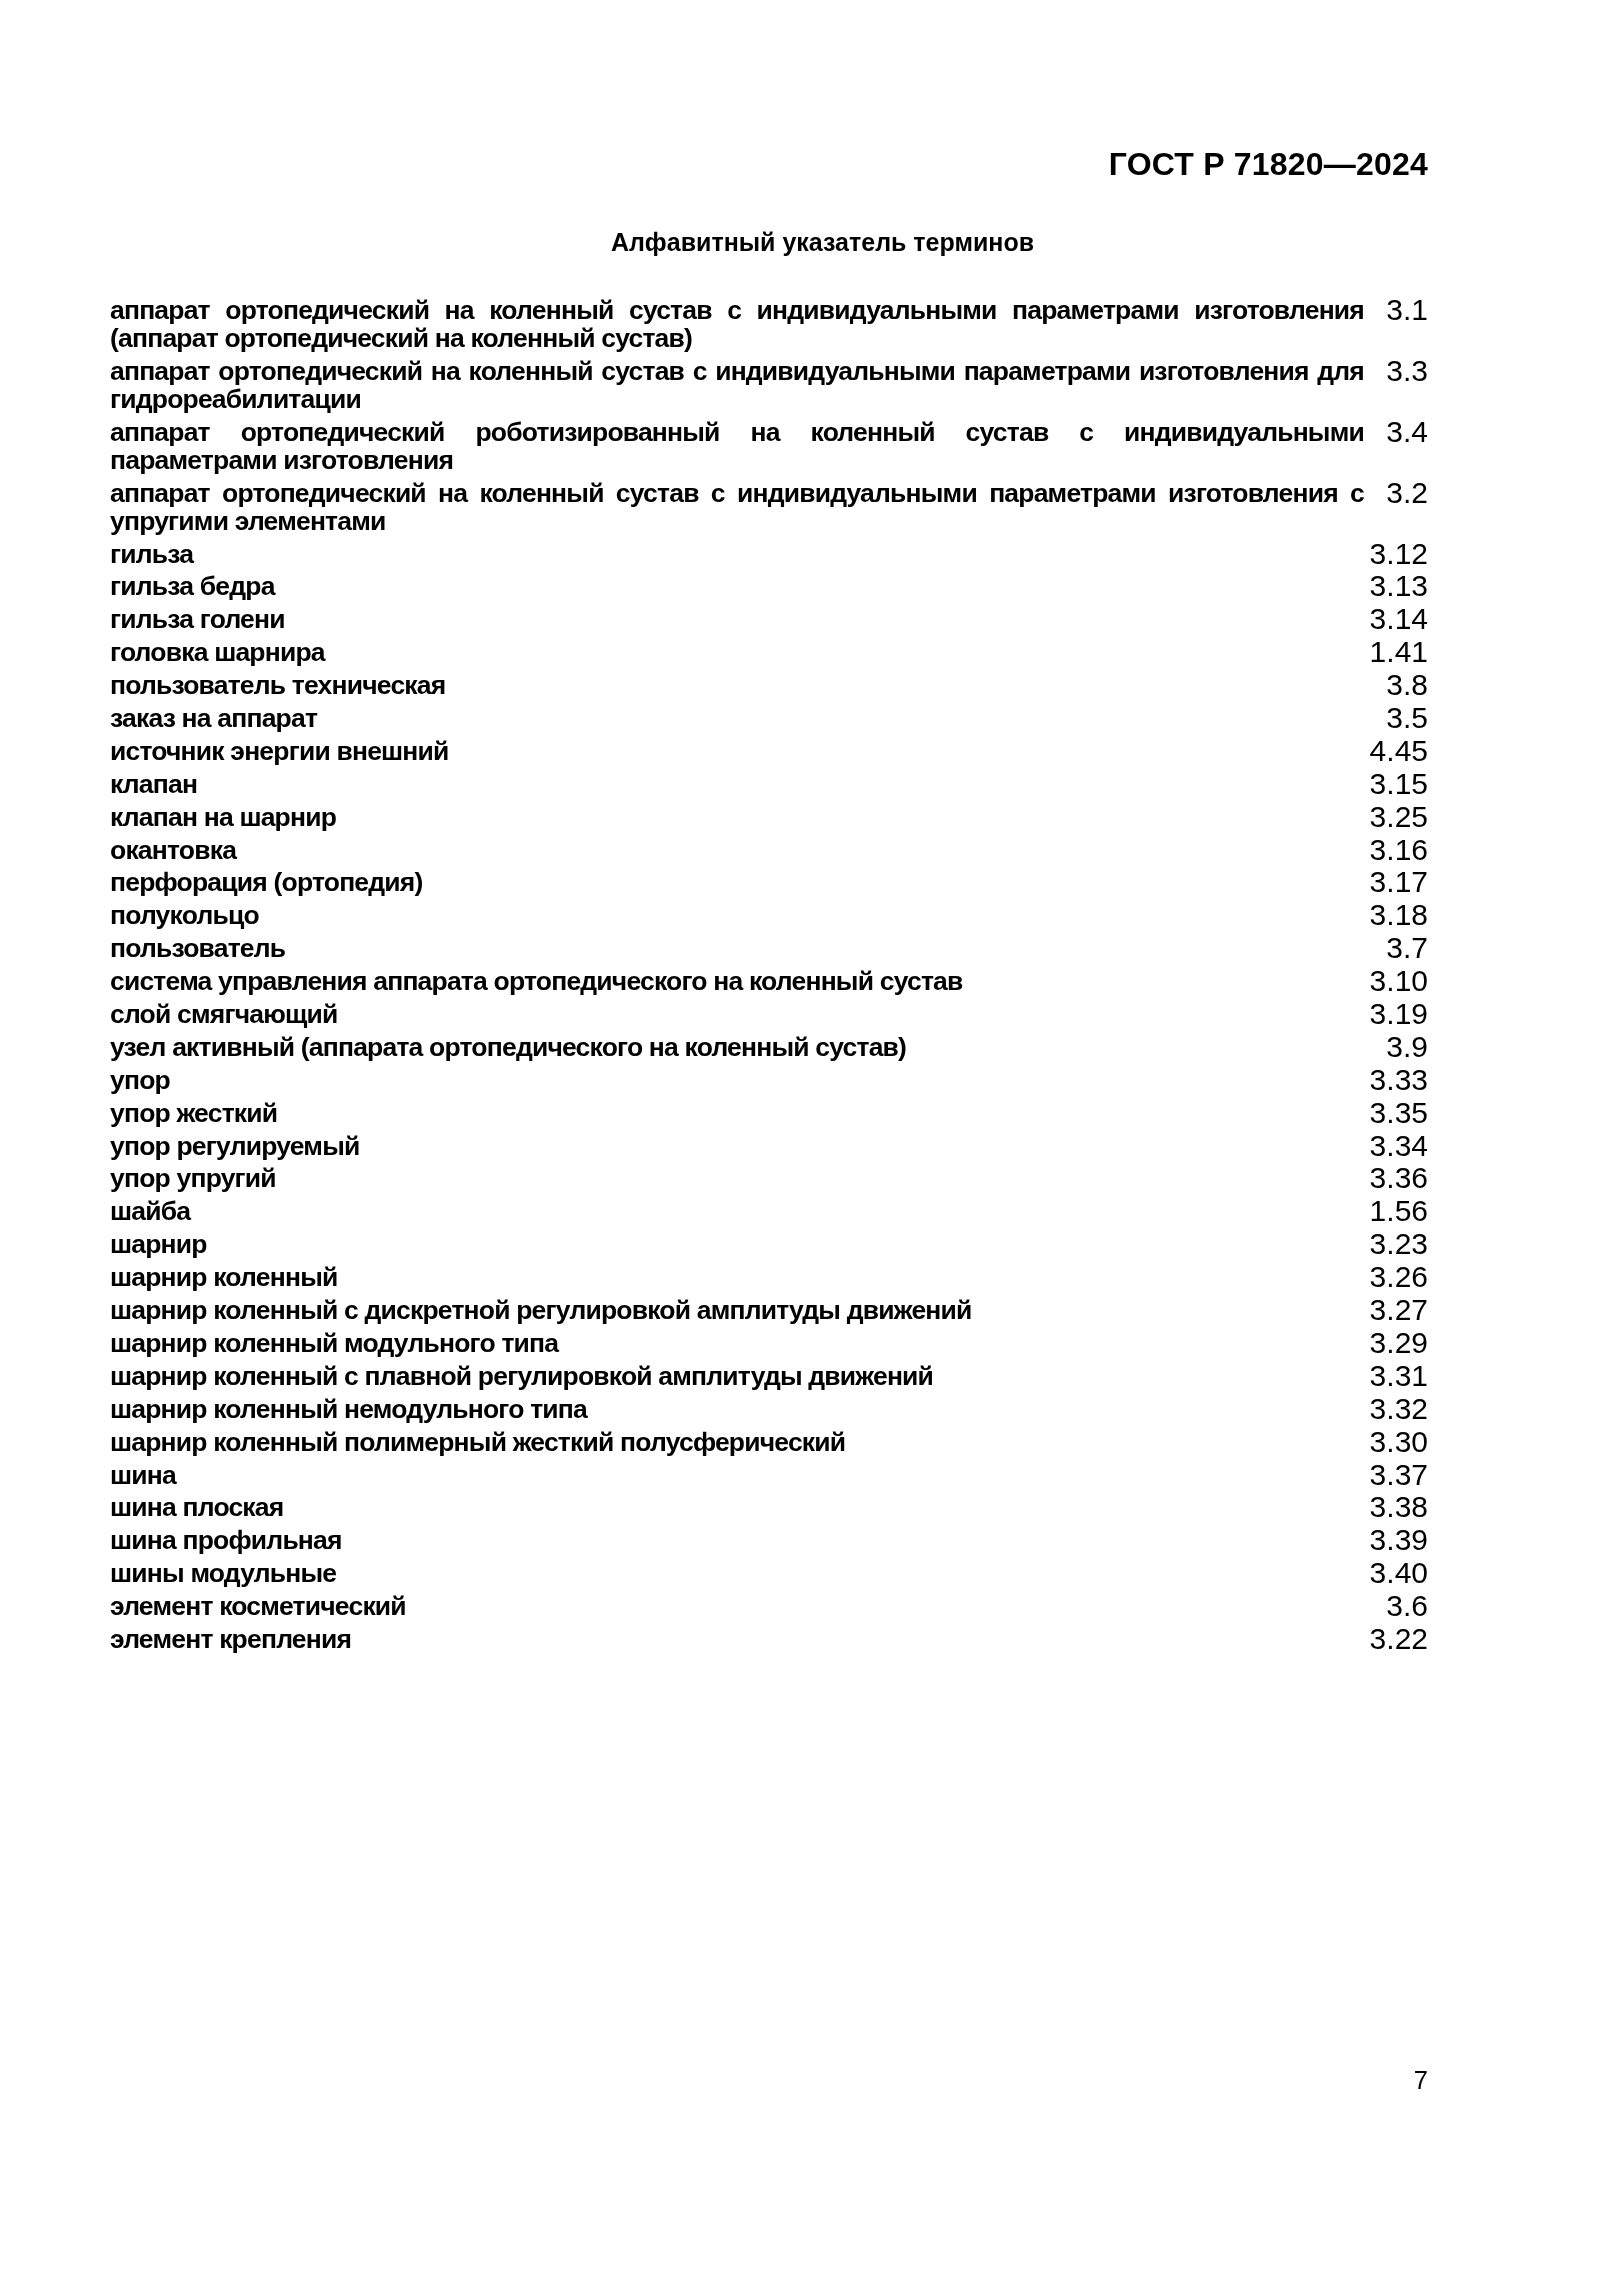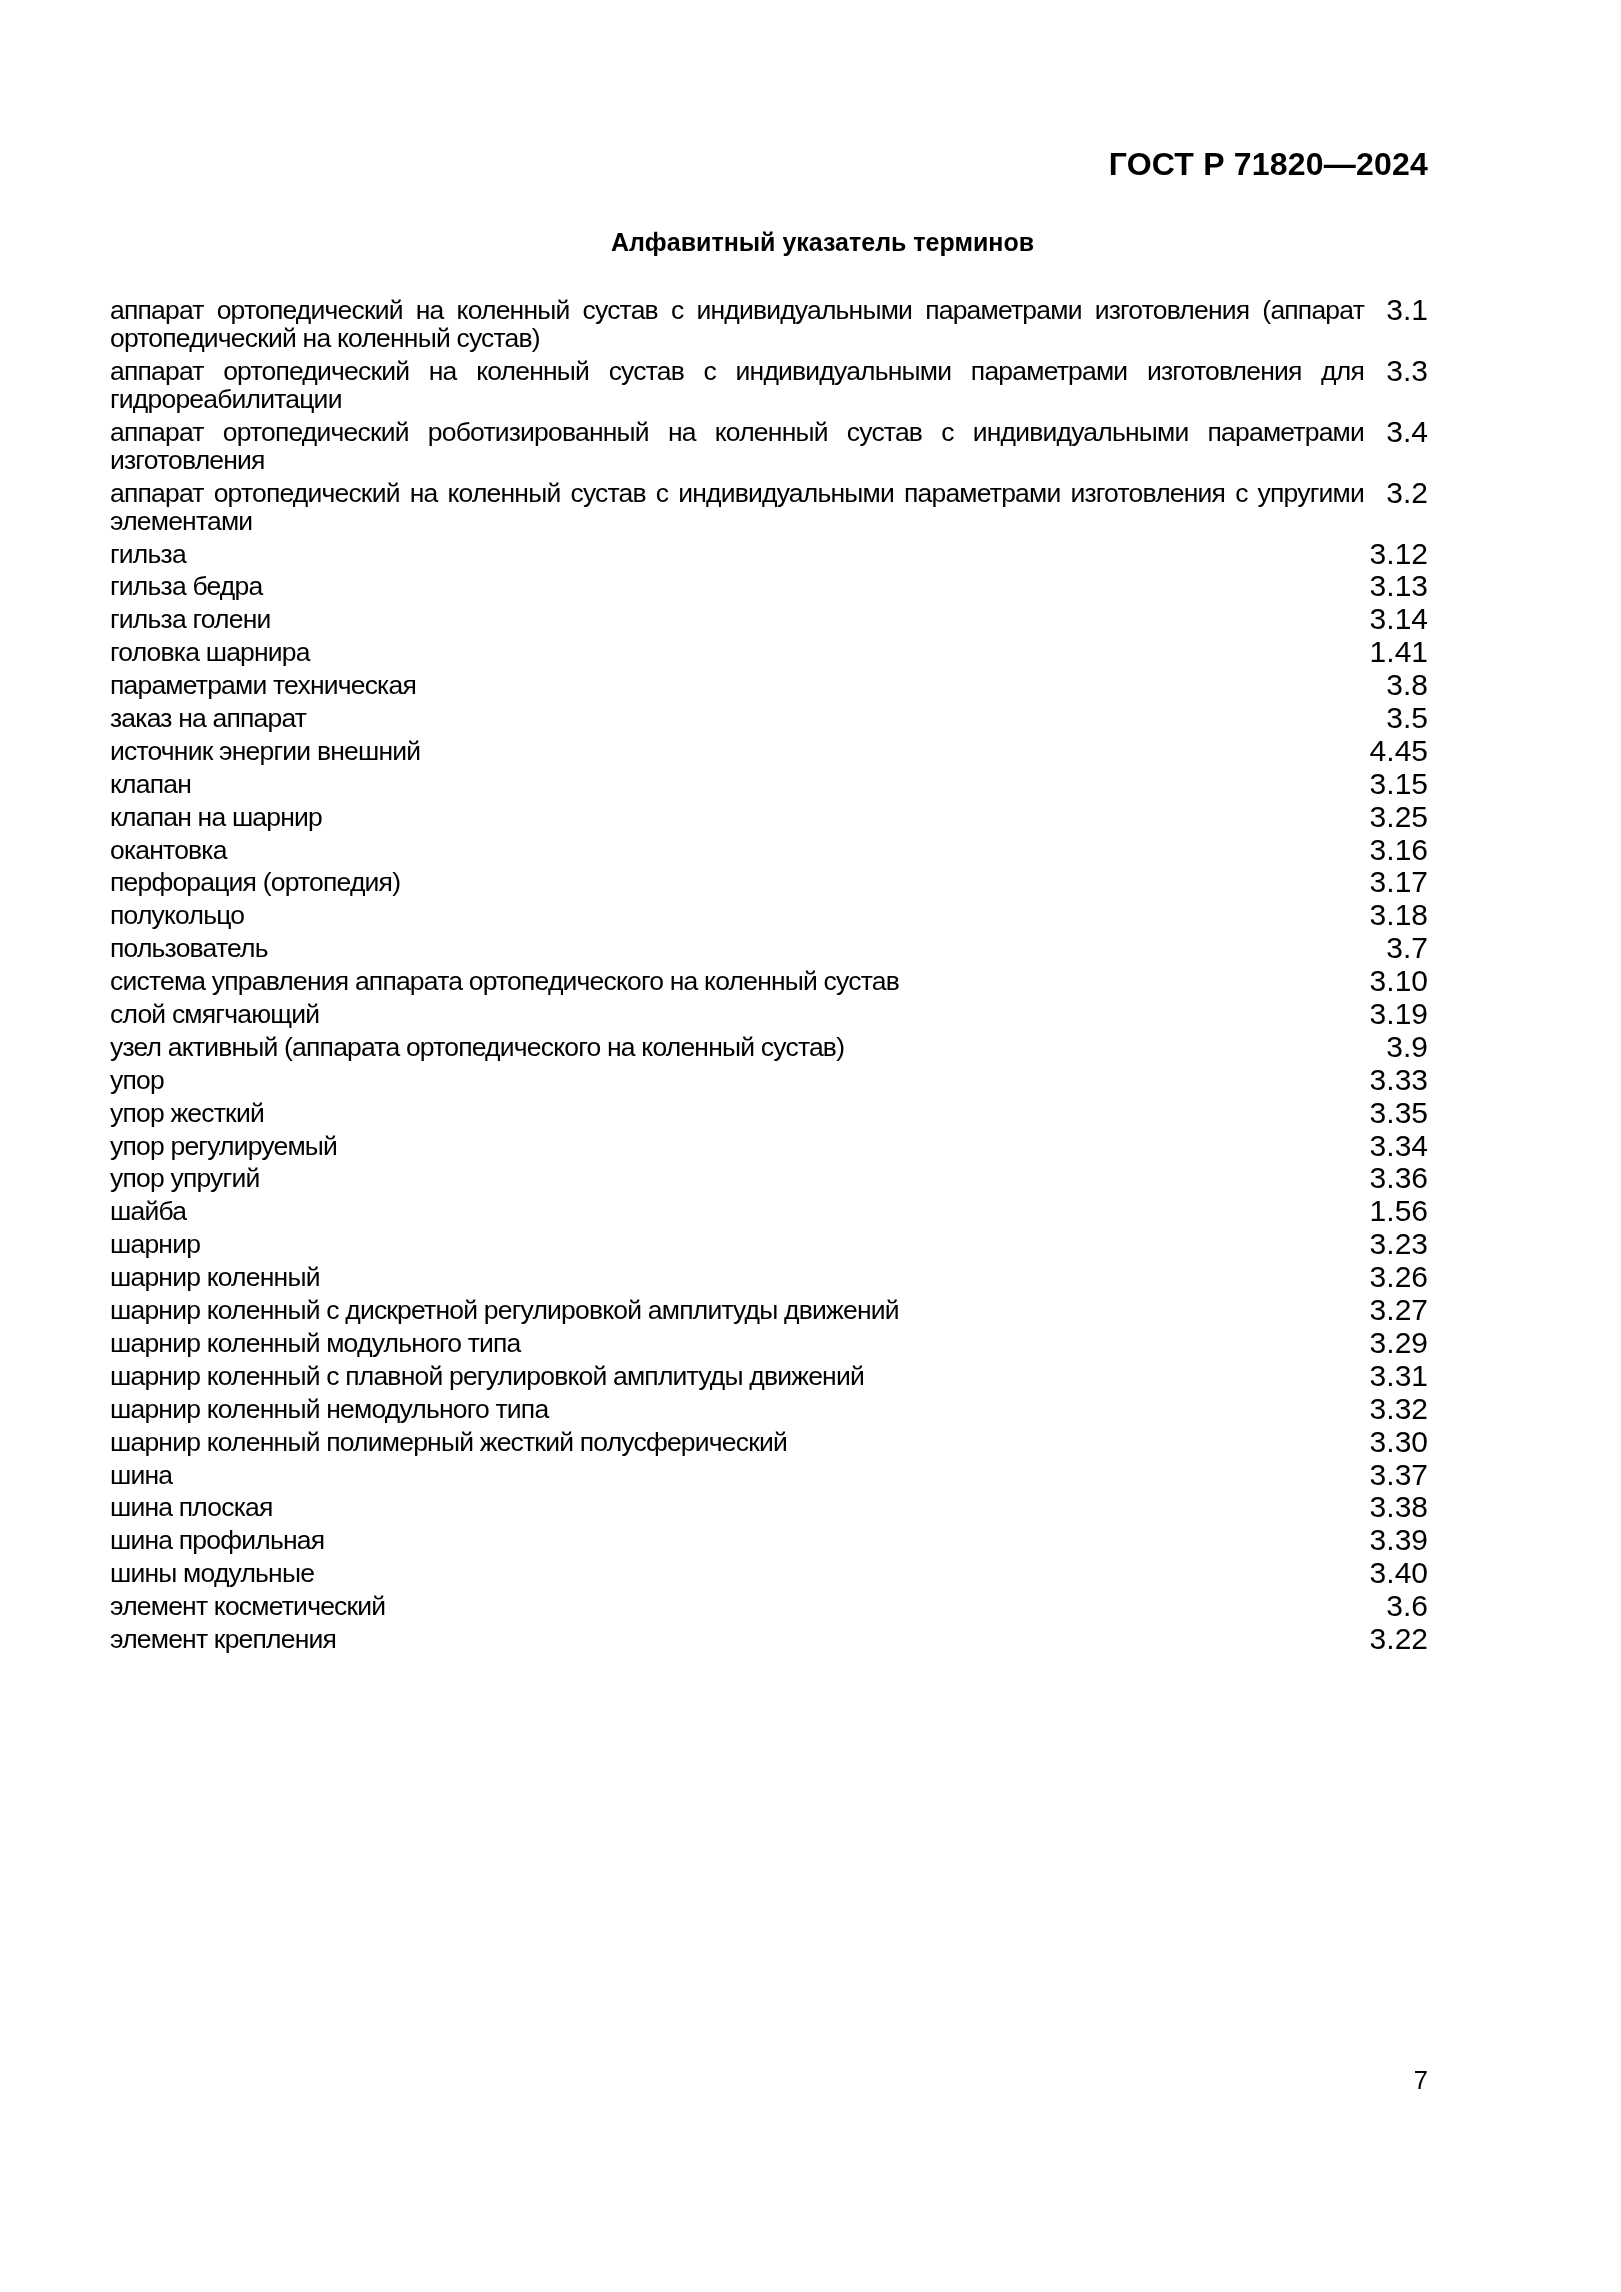--- a/index.html
+++ b/index.html
@@ -48,21 +48,21 @@
     left: 110px;
     width: 1318px;
   }
   .entry {
     display: flex;
     align-items: flex-start;
     margin-bottom: 4.9px;
   }
   .term {
     flex: 1 1 auto;
-    font-weight: 400;
+    font-weight: 700;
     font-size: 26.5px;
     line-height: 28px;
     letter-spacing: -0.8px;
     text-align: justify;
   }
   .ref {
     flex: 0 0 64px;
     text-align: right;
     font-weight: 400;
     font-size: 30px;
@@ -124,21 +124,21 @@
     <div class="term">гильза голени</div>
     <div class="ref">3.14</div>
   </div>
 
   <div class="entry">
     <div class="term">головка шарнира</div>
     <div class="ref">1.41</div>
   </div>
 
   <div class="entry">
-    <div class="term">параметрами техническая</div>
+    <div class="term">пользователь техническая</div>
     <div class="ref">3.8</div>
   </div>
 
   <div class="entry">
     <div class="term">заказ на аппарат</div>
     <div class="ref">3.5</div>
   </div>
 
   <div class="entry">
     <div class="term">источник энергии внешний</div>

